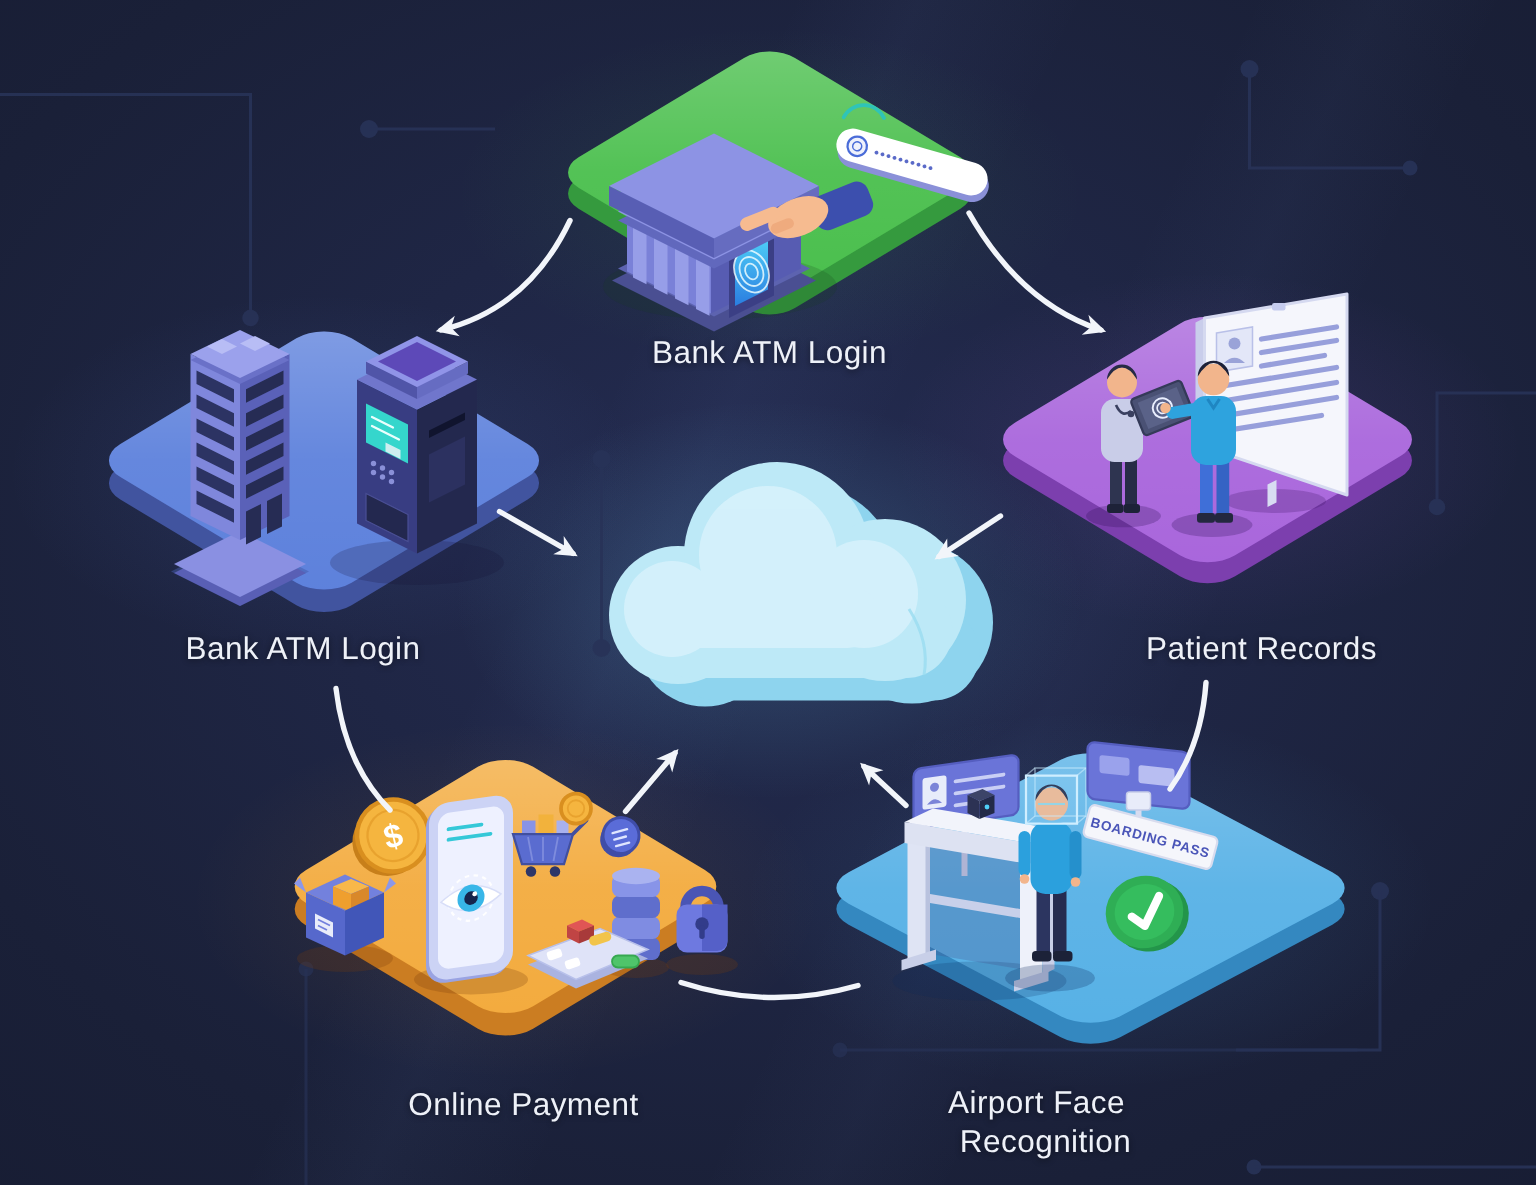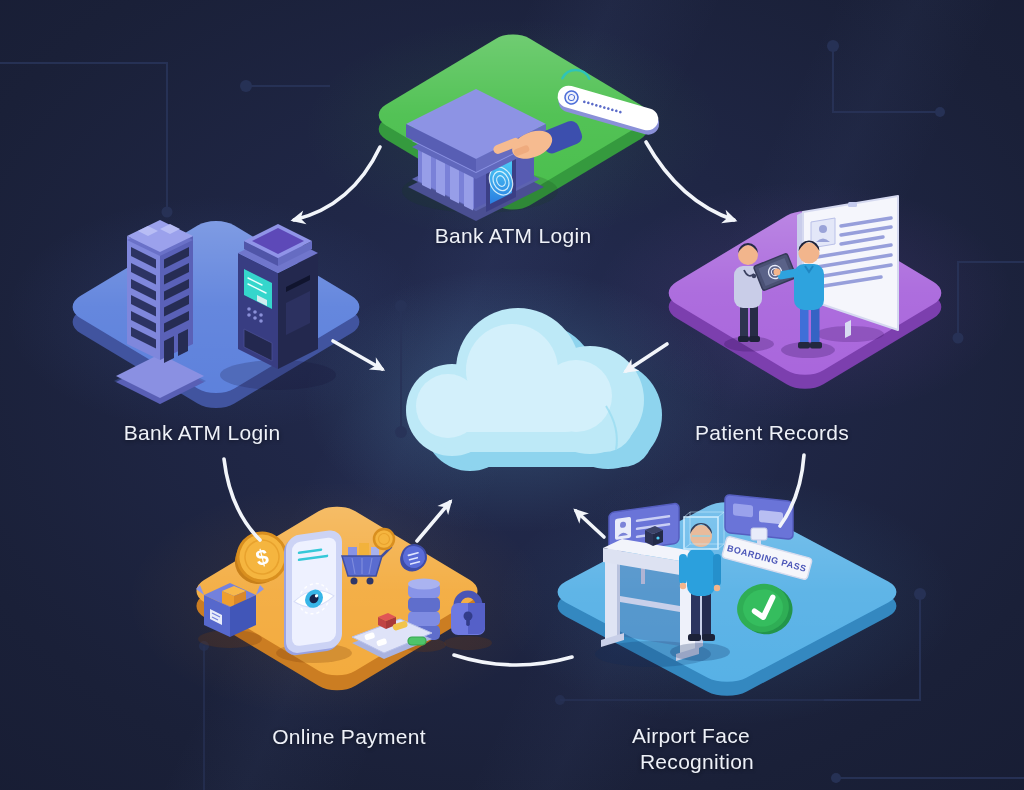--- a/index.html
+++ b/index.html
@@ -483,20 +483,20 @@
       <path d="M 417 541 L 450 502" marker-end="url(#ah)"></path>
       <path d="M 604 537 L 576 511" marker-end="url(#ah)"></path>
       <path d="M 224 459 Q 230 510 260 540"></path>
       <path d="M 804 455 Q 801 497 780 526"></path>
       <path d="M 454 655 Q 513 674 572 657"></path>
     </g>
   </svg>
 
   <div class="label" style="left:513px;top:224px">Bank ATM Login</div>
   <div class="label" style="left:202px;top:421px">Bank ATM Login</div>
-  <div class="label" style="left:772px;top:421px">Patient Records</div>
+  <div class="label" style="left:841px;top:421px">Patient Records</div>
   <div class="label two-line" style="left:691px;top:723px">
     <span>Airport Face</span><br>
     <span class="l2">Recognition</span>
   </div>
   <div class="label" style="left:349px;top:725px">Online Payment</div>
 
 </div>
 
 </body></html>

